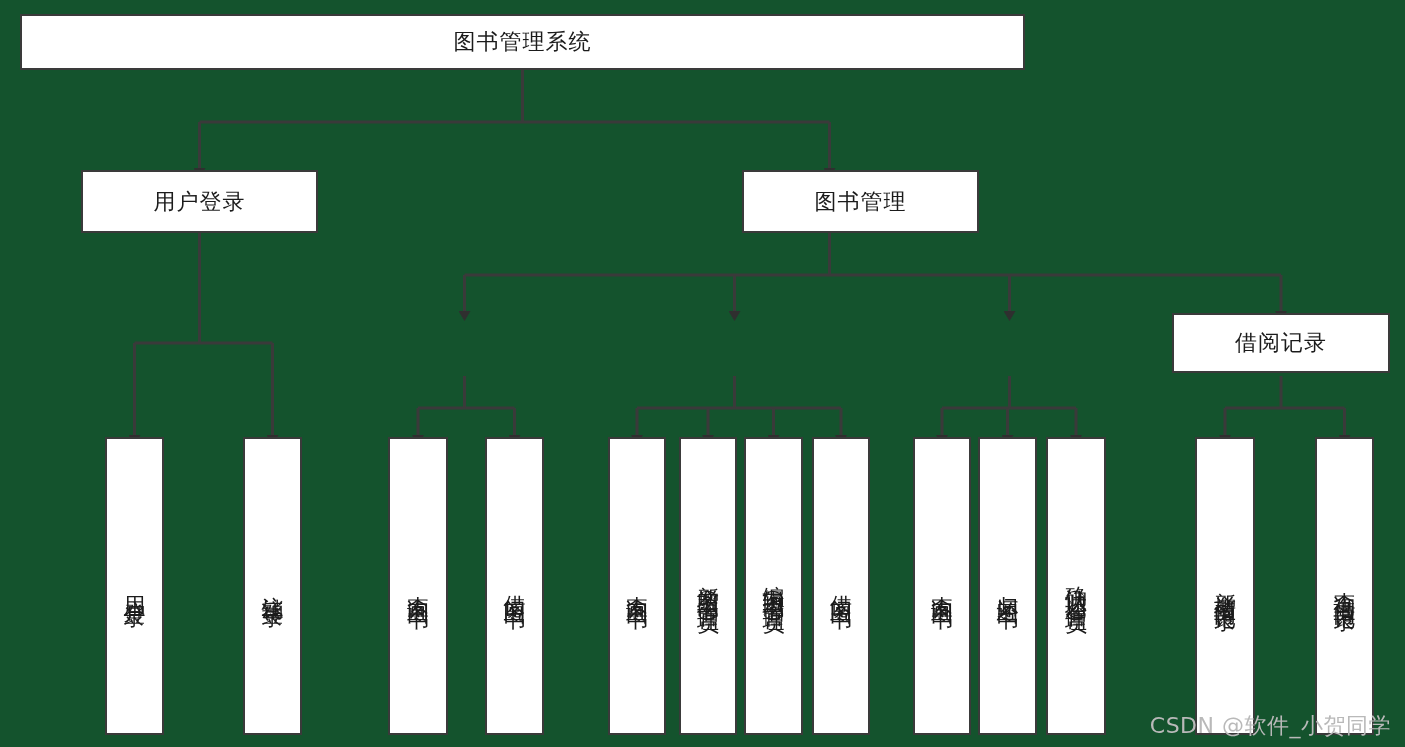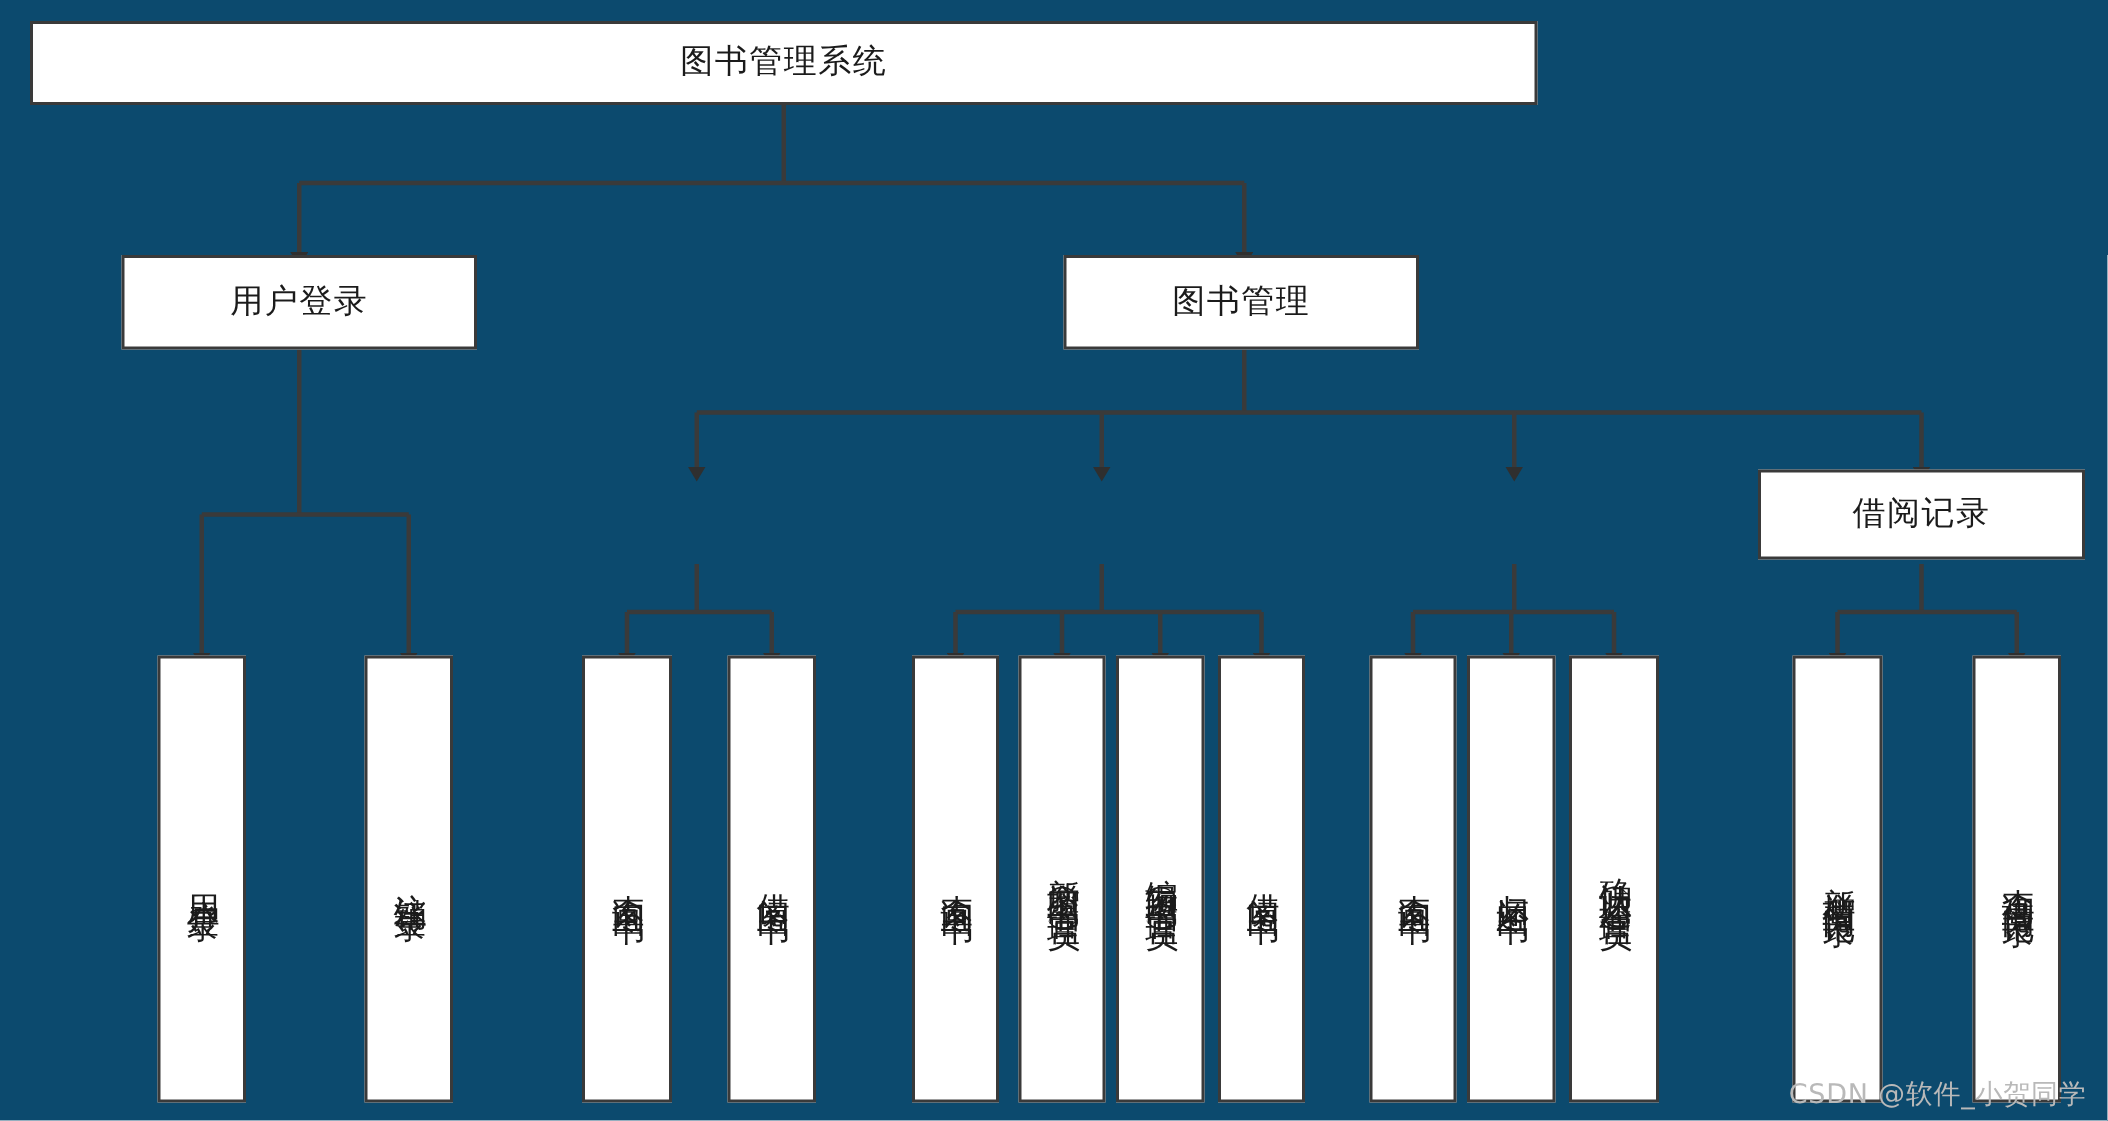--- a/index.html
+++ b/index.html
@@ -4,21 +4,21 @@
 <style>
   html,body{margin:0;padding:0;background:#ffffff;}
   body{
     font-family:"DejaVu Sans","Liberation Sans",sans-serif;
     -webkit-font-smoothing:antialiased;
   }
   #canvas{
     position:relative;
     width:1405px;
     height:747px;
-    background:#0c4a6e;
+    background:#14532d;
     overflow:hidden;
   }
   svg#edges{
     position:absolute;
     left:0;top:0;
     width:1405px;height:747px;
     pointer-events:none;
   }
   .node{
     position:absolute;
@@ -53,21 +53,21 @@
     font-size:22px;
     letter-spacing:4px;
     line-height:1.0;
     white-space:normal;
     max-height:100%;
   }
   .watermark{
     position:absolute;
     right:14px;
     bottom:6px;
-    font-size:18px;
+    font-size:22px;
     color:#b9b9b9;
     letter-spacing:0.5px;
     white-space:nowrap;
     user-select:none;
   }
 </style>
 </head>
 <body>
 
 <div id="canvas">
@@ -115,21 +115,21 @@
       </g>
   </svg>
 
   <div class="node h" style="left: 20px; top: 14px; width: 1005px; height: 56px;">
     <span class="label">图书管理系统</span>
   </div>
 
   <div class="node h" style="left: 81px; top: 170px; width: 237px; height: 63px;">
     <span class="label">用户登录</span>
   </div>
-  <div class="node h" style="left: 709px; top: 170px; width: 237px; height: 63px;">
+  <div class="node h" style="left: 742px; top: 170px; width: 237px; height: 63px;">
     <span class="label">图书管理</span>
   </div>
 
   <div class="node h" style="left: 1172px; top: 313px; width: 218px; height: 60px;">
     <span class="label">借阅记录</span>
   </div>
 
   <div class="node v" style="left: 105px; top: 437px; width: 59px; height: 298px;">
     <span class="label">用户登录</span>
   </div>

